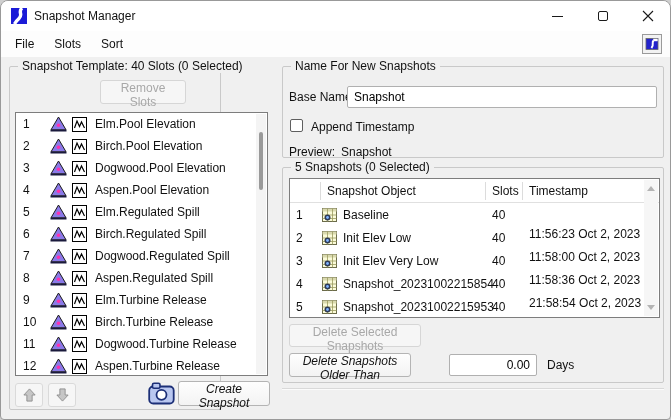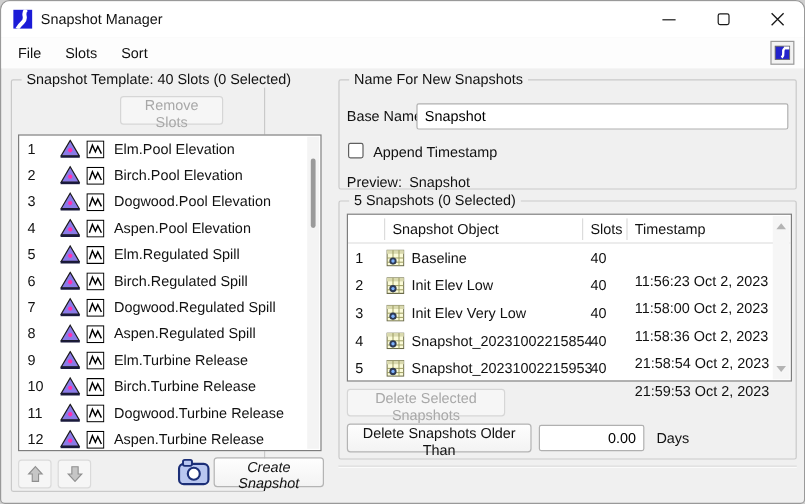--- a/index.html
+++ b/index.html
@@ -403,30 +403,29 @@
                 <line x1="5.5" y1="0.5" x2="5.5" y2="13.5" stroke="#9a9a5e" stroke-width="0.8"></line>
                 <line x1="10.5" y1="0.5" x2="10.5" y2="13.5" stroke="#9a9a5e" stroke-width="0.8"></line>
                 <line x1="0.5" y1="7" x2="14.5" y2="7" stroke="#9a9a5e" stroke-width="0.8"></line>
                 <line x1="0.5" y1="10.5" x2="14.5" y2="10.5" stroke="#9a9a5e" stroke-width="0.8"></line>
                 <circle cx="5.5" cy="9.5" r="3" fill="#2e3a55"></circle>
                 <circle cx="5.5" cy="9.5" r="1.4" fill="#7fb3ff"></circle>
               </svg>
               <span>Snapshot_20231002215953</span>
             </span>
             <span class="c-slots">40</span>
-            <span class="c-ts">21:59:53 Oct 2, 2023</span>
           </div>
         </div>
       <div class="table-scroll">
         <div class="arr-up"></div>
         <div class="arr-dn"></div>
       </div>
     </div>
 
     <button class="btn disabled" style="left:6px; top:156px; width:132px; height:23px;">Delete Selected Snapshots</button>
-    <button class="btn" style="left:6px; top:185px; width:154px; height:24px;">Delete Snapshots Older Than</button>
+    <button class="btn" style="left:6px; top:185px; width:122px; height:24px;font-style:italic;">Delete Snapshots Older Than</button>
     <input class="field" style="position: absolute; left: 166px; top: 186px; width: 88px; height: 22px; text-align: right;" value="0.00">
     <span style="position:absolute; left:264px; top:190px;">Days</span>
   </div>
 
   <div class="hr"></div>
 
 </div>
 
 </body></html>

